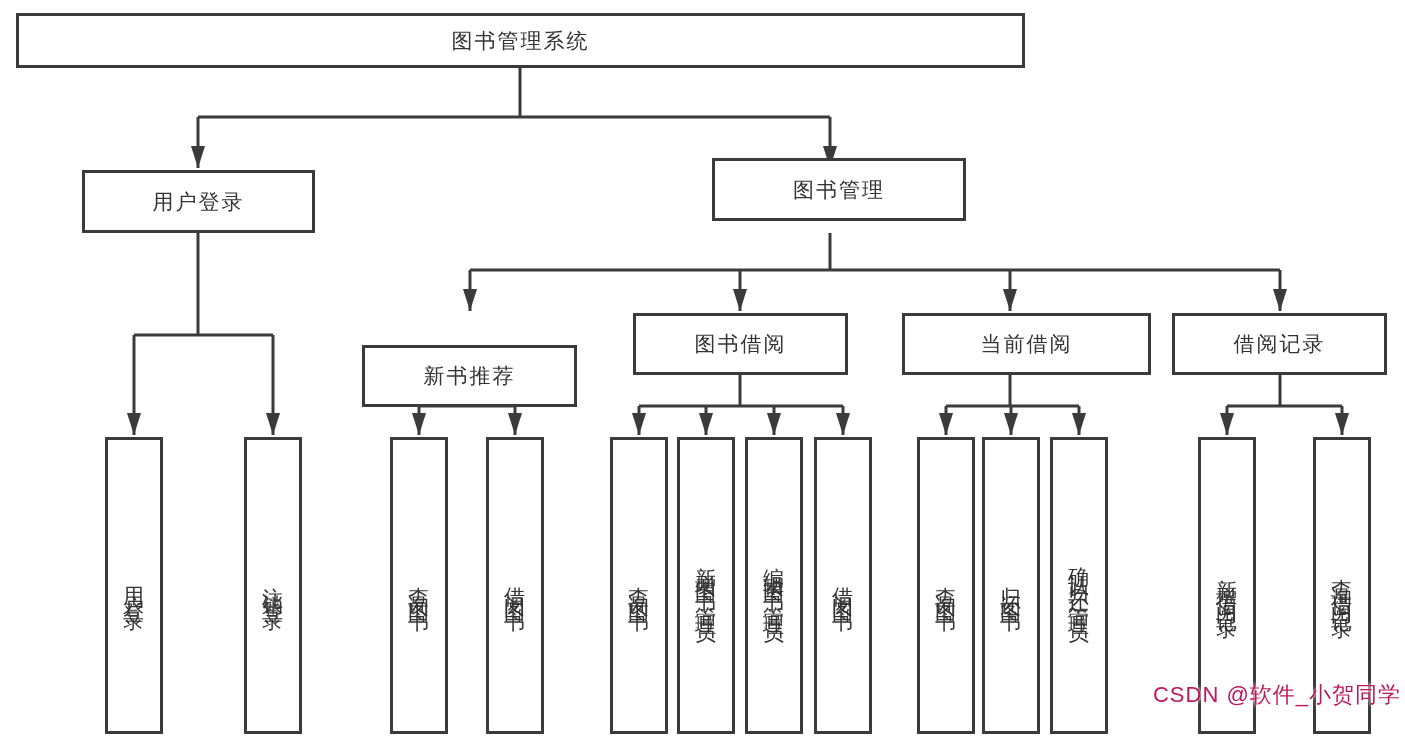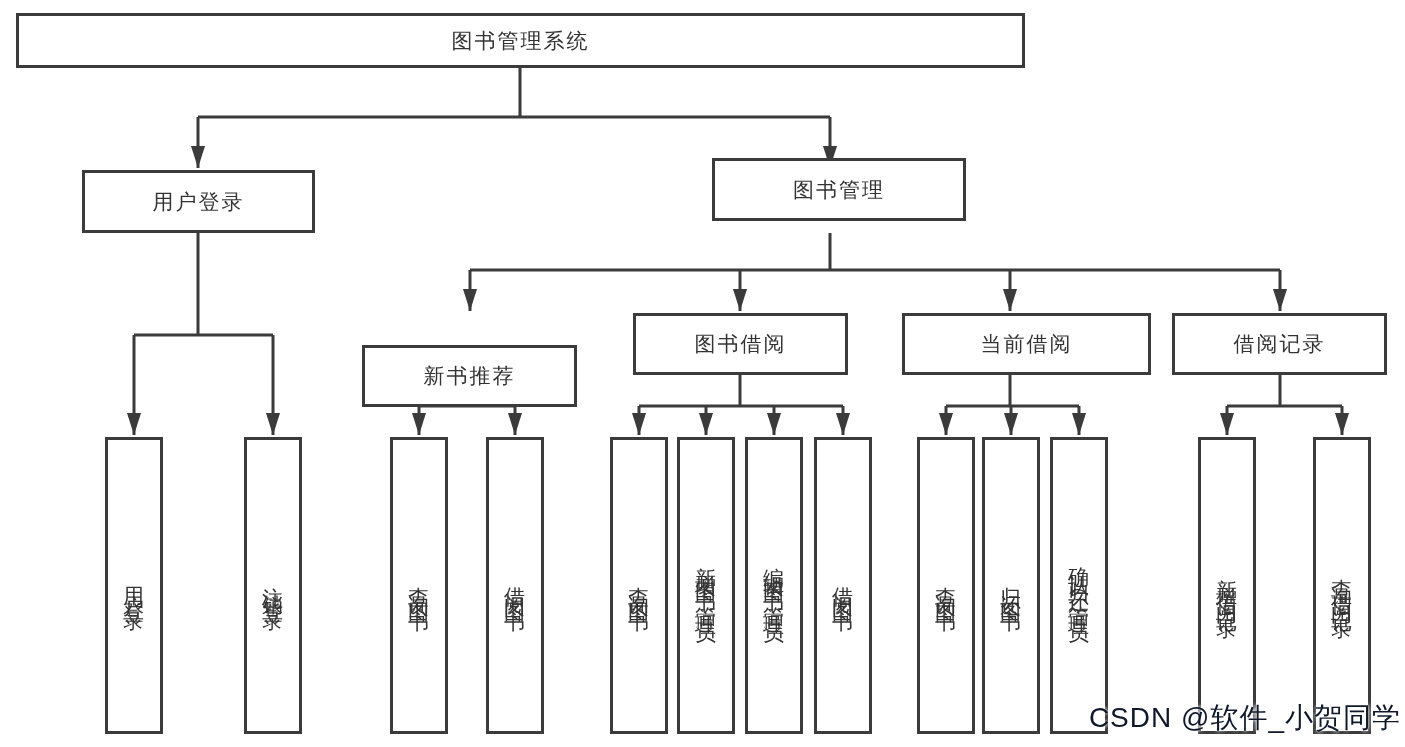--- a/index.html
+++ b/index.html
@@ -38,23 +38,23 @@
     writing-mode: vertical-rl;
     text-orientation: mixed;
     letter-spacing: 8px;
     line-height: 1.2;
     white-space: nowrap;
   }
 
   .watermark {
     position: absolute;
     right: 4px;
-    top: 699px;
-    font-size: 28px;
-    color: #0f172a;
+    top: 680px;
+    font-size: 22px;
+    color: #be185d;
     letter-spacing: 1px;
     z-index: 5;
     text-shadow: 0 0 3px #ffffff, 0 0 5px #ffffff;
   }
 </style>
 </head>
 <body>
 
 <div class="canvas">
 

